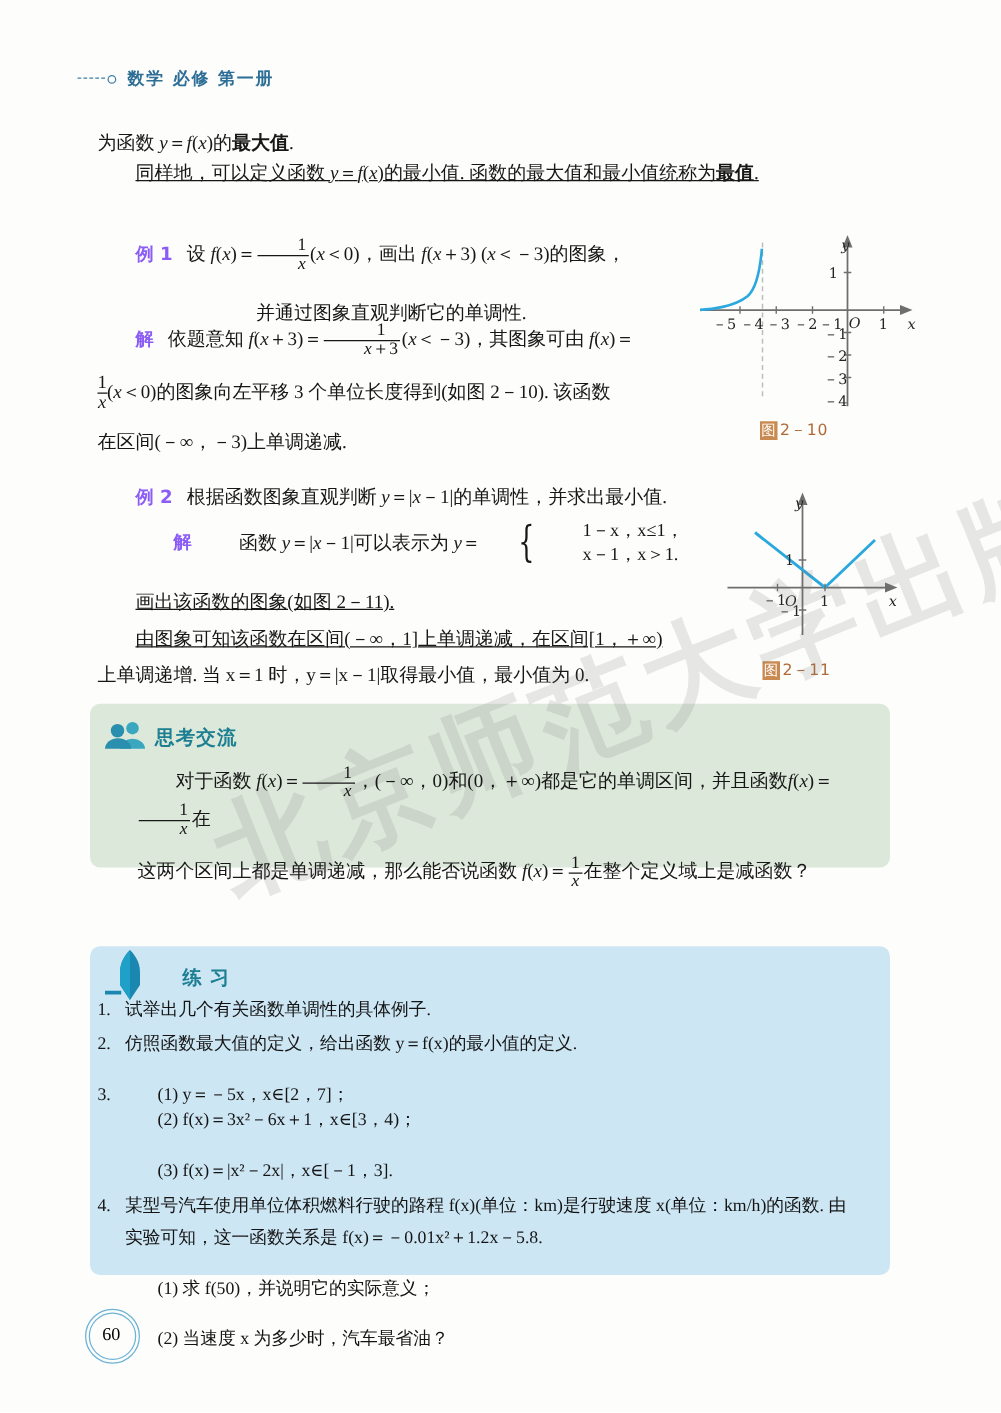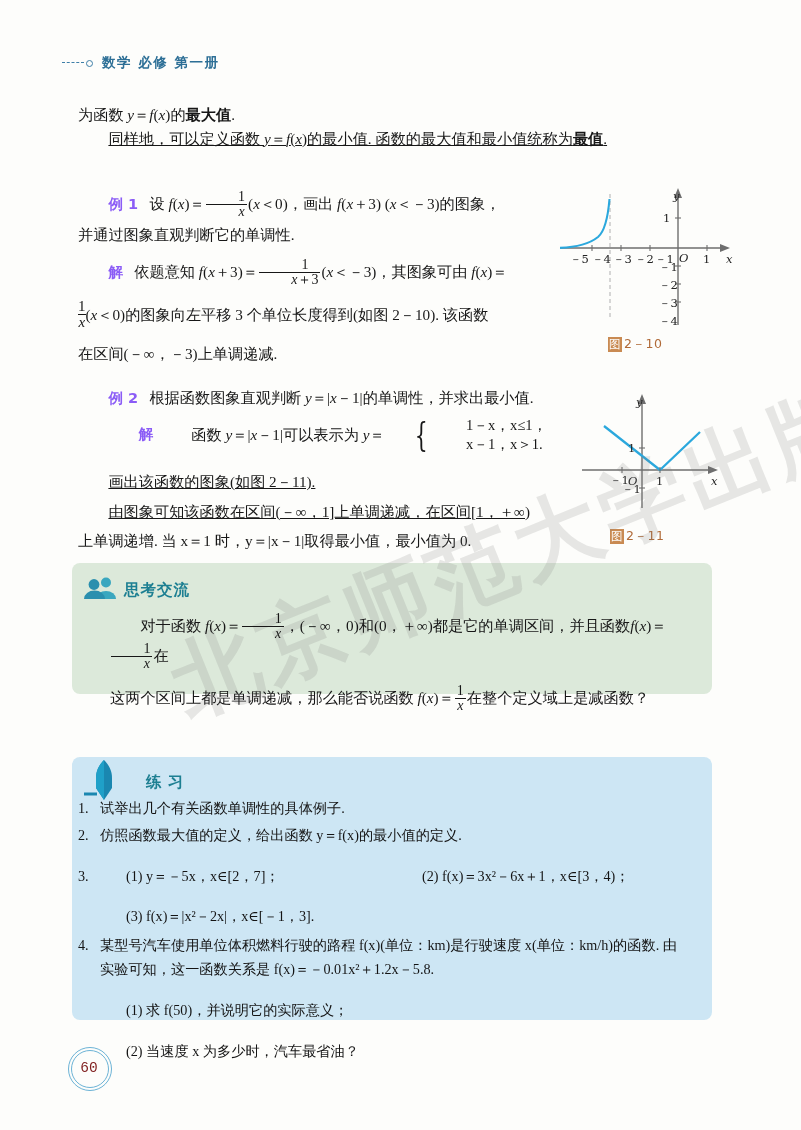--- a/index.html
+++ b/index.html
@@ -186,21 +186,21 @@
     position: absolute;
     left: 100px;
     top: 798px;
     width: 600px;
     font-size: 14.2px;
     line-height: 1.45;
     color: #141414;
   }
   .ex-item { margin-bottom: 6.5px; position: relative; }
   .ex-num { position: absolute; left: -22px; top: 0; }
-  .ex-sub { margin-left: 26px; margin-top: 20px; }
+  .ex-sub { margin-left: 26px; margin-top: 20px; flex-direction: column; }
   .two-col { display: flex; }
   .two-col > div:first-child { width: 296px; }
 
   
   .pagenum {
     position: absolute;
     left: 68px;
     top: 1047px;
     width: 44px;
     height: 44px;
@@ -212,22 +212,22 @@
     border: 1.1px solid #6cb3d6;
   }
   .pagenum .ring-outer { left: 0; top: 0; width: 42px; height: 42px; }
   .pagenum .ring-inner { left: 3px; top: 3px; width: 36px; height: 36px; }
   .pagenum .num {
     position: absolute;
     left: 0; top: 0;
     width: 42px; height: 42px;
     display: flex; align-items: center; justify-content: center;
     font-size: 14.5px;
-    color: #7f1d1d;
-    font-family: Liberation Mono, monospace;
+    color: #000000;
+    font-family: Liberation Serif, serif;
   }
 </style>
 </head>
 <body>
 
 <div id="page">
 
   <div class="watermark">北京师范大学出版社</div>
 
   <div class="runhead">
@@ -239,21 +239,21 @@
   <div class="bodytext" style="left:78px; top:103px; width:620px;">
     <div>为函数 <span class="mathvar">y</span>＝<span class="mathvar">f</span>(<span class="mathvar">x</span>)的<span class="bold">最大值</span>.</div>
     <div class="indent">同样地，可以定义函数 <span class="mathvar">y</span>＝<span class="mathvar">f</span>(<span class="mathvar">x</span>)的最小值. 函数的最大值和最小值统称为<span class="bold">最值</span>.</div>
   </div>
 
   <div class="bodytext" style="left:78px; top:190px; width:470px;">
     <div style="text-indent:2em;">
       <span class="marker">例 1</span>
       &nbsp;&nbsp;设 <span class="mathvar">f</span>(<span class="mathvar">x</span>)＝<span class="frac"><span class="num">1</span><span class="den mathvar">x</span></span>(<span class="mathvar">x</span>＜0)，画出 <span class="mathvar">f</span>(<span class="mathvar">x</span>＋3) (<span class="mathvar">x</span>＜－3)的图象，
     </div>
-    <div style="margin-top:3px;">并通过图象直观判断它的单调性.</div>
+    <div style="margin-top:19px;text-align:center;">并通过图象直观判断它的单调性.</div>
   </div>
 
   <div class="bodytext" style="left:78px; top:258px; width:470px;">
     <div style="text-indent:2em;">
       <span class="marker">解</span>
       &nbsp;&nbsp;依题意知 <span class="mathvar">f</span>(<span class="mathvar">x</span>＋3)＝<span class="frac"><span class="num">1</span><span class="den"><span class="mathvar">x</span>＋3</span></span>(<span class="mathvar">x</span>＜－3)，其图象可由 <span class="mathvar">f</span>(<span class="mathvar">x</span>)＝
     </div>
     <div style="margin-top:11px;">
       <span class="bigfrac" style="font-size:15px;"><span class="num">1</span><span class="den mathvar">x</span></span>(<span class="mathvar">x</span>＜0)的图象向左平移 3 个单位长度得到(如图 2－10). 该函数
     </div>

